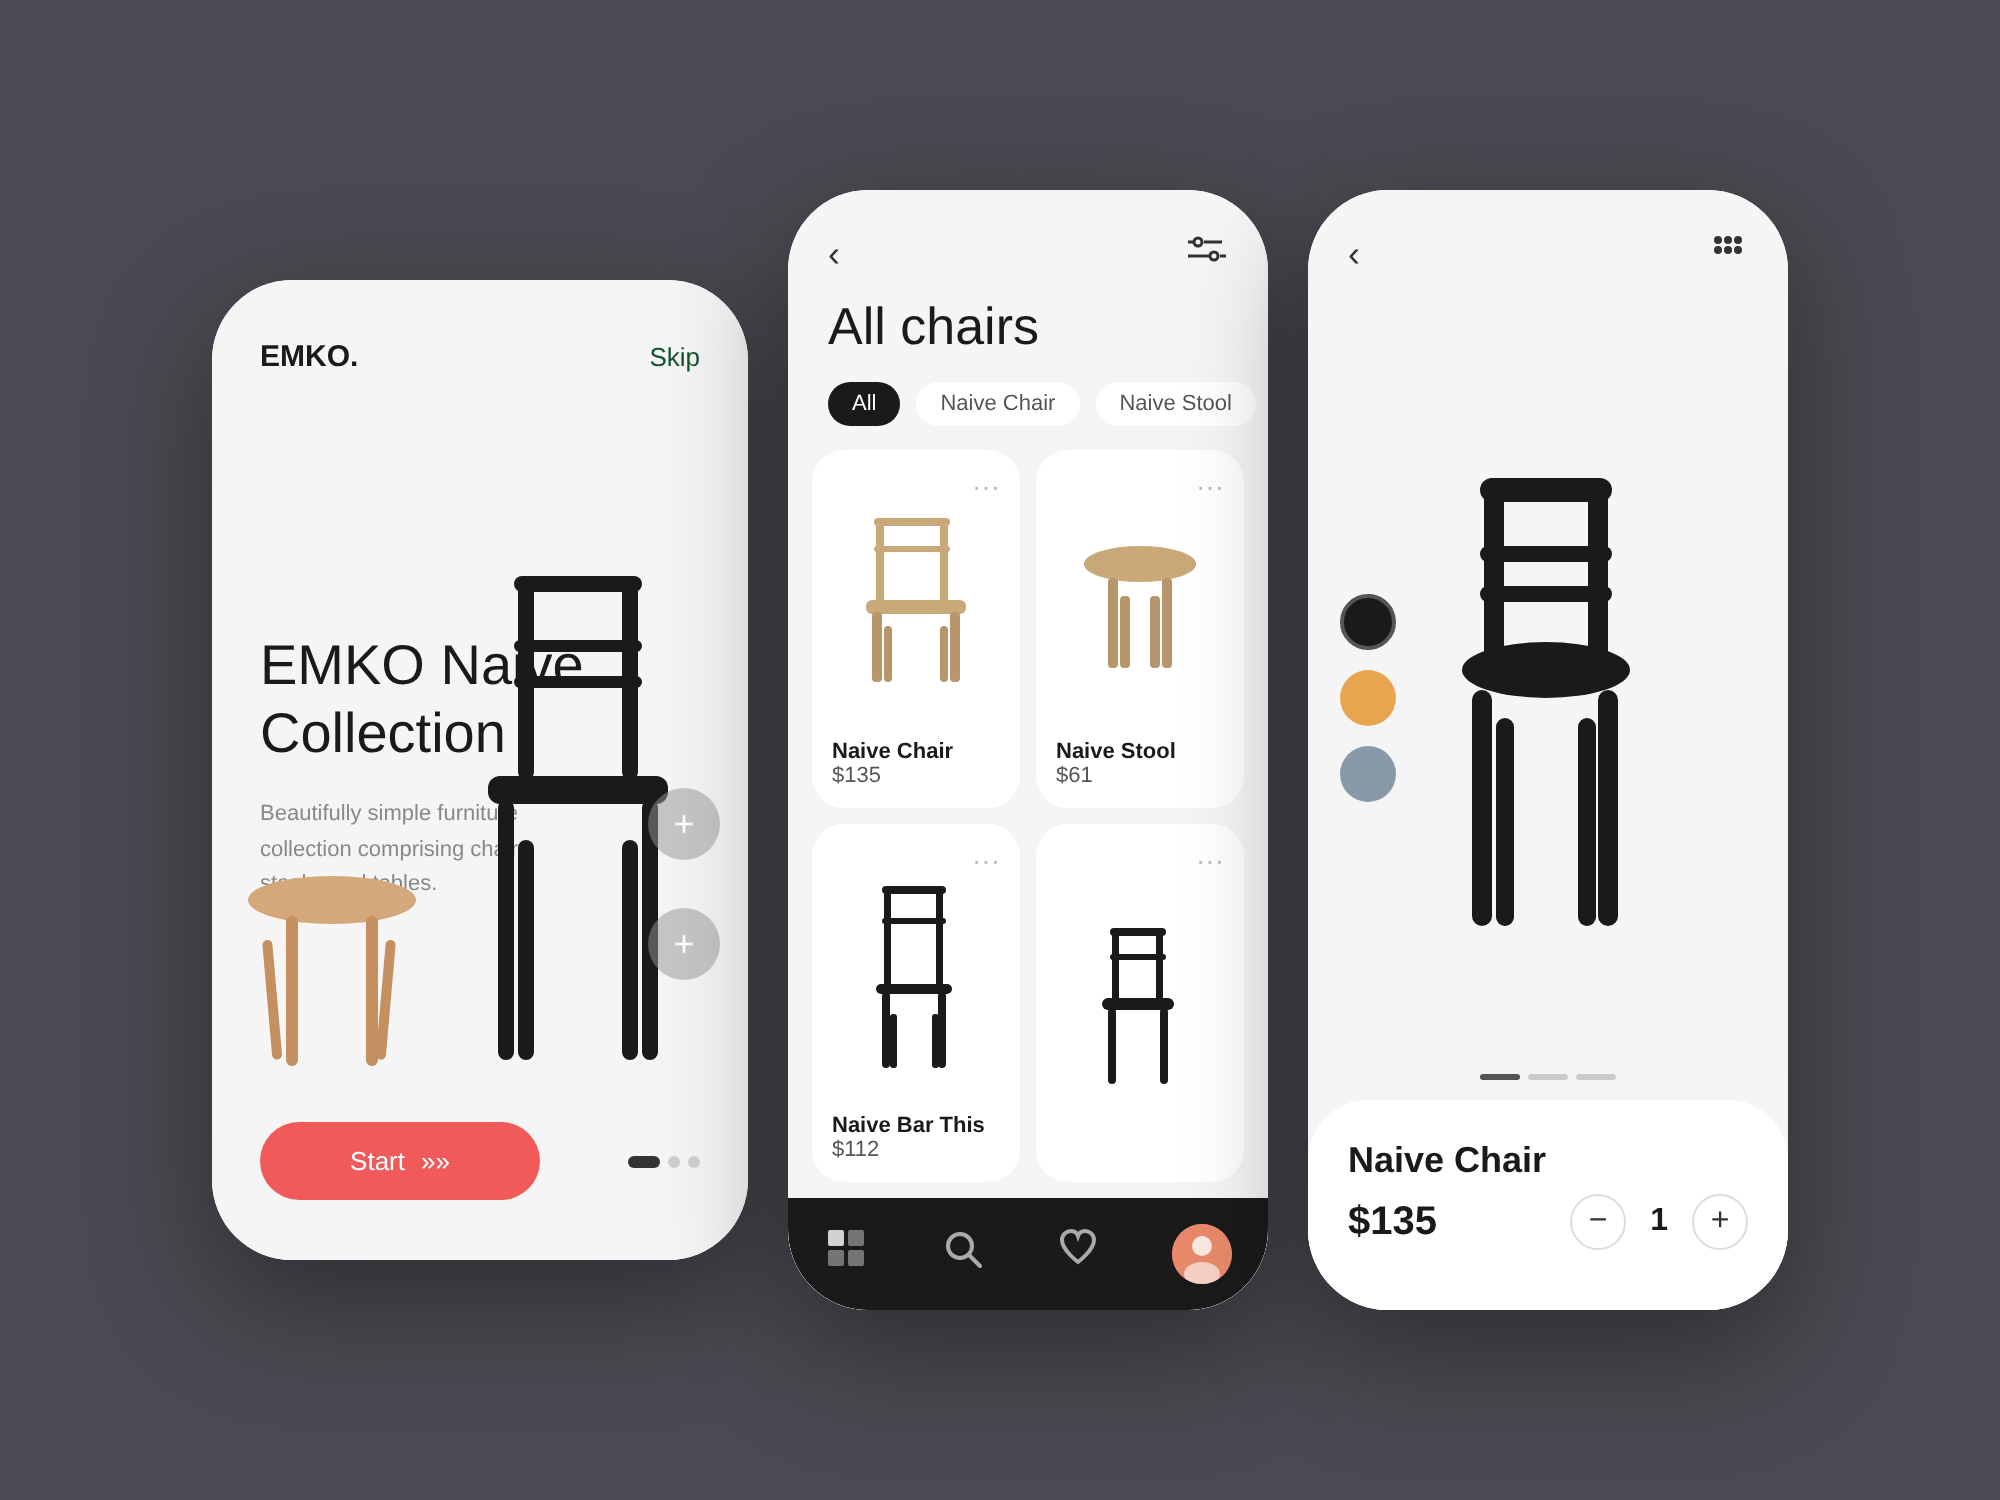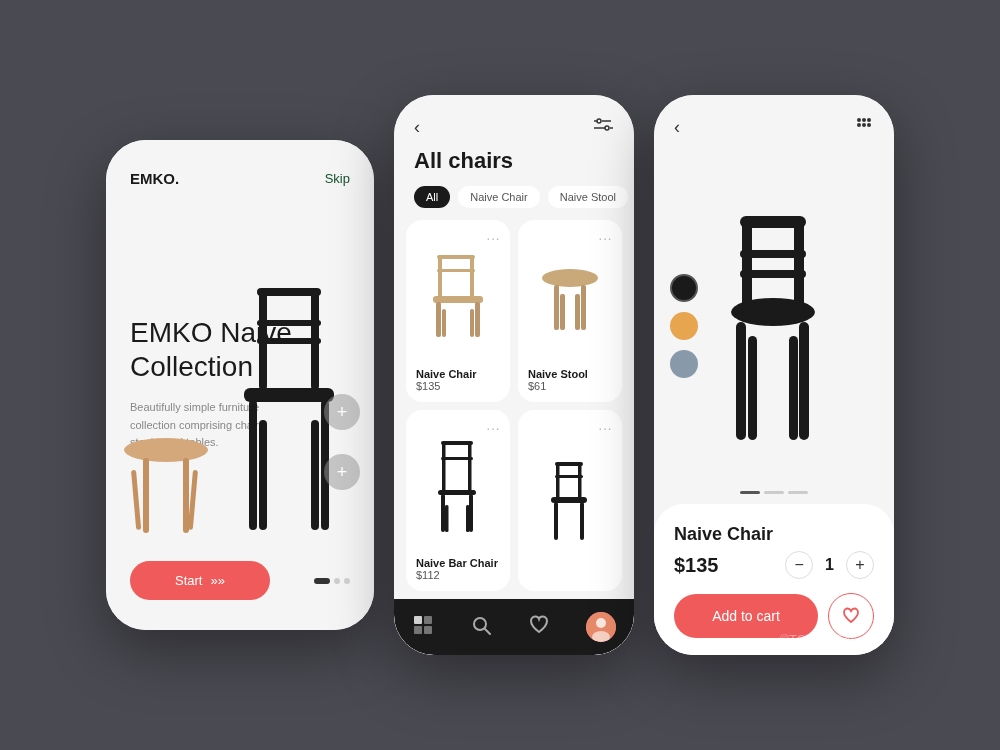--- a/index.html
+++ b/index.html
@@ -174,22 +174,22 @@
       font-size: 18px;
       color: #333;
       cursor: pointer;
     }
     .filter-icon {
       font-size: 18px;
       color: #333;
       cursor: pointer;
     }
     .page-title {
-      font-size: 22px;
-      font-weight: 700;
+      font-size: 26px;
+      font-weight: 400;
       color: #1a1a1a;
       padding: 0 20px 12px;
     }
     .categories {
       display: flex;
       gap: 8px;
       padding: 0 20px 12px;
       overflow-x: auto;
     }
     .cat-chip {
@@ -561,21 +561,21 @@
               <rect x="40" y="8" width="3.5" height="50" rx="1.5" fill="#1a1a1a"></rect>
               <rect x="13" y="6" width="32" height="4" rx="2" fill="#1a1a1a"></rect>
               <rect x="13" y="22" width="32" height="3" rx="1.5" fill="#1a1a1a"></rect>
               <rect x="10" y="55" width="38" height="5" rx="2.5" fill="#1a1a1a"></rect>
               <rect x="13" y="59" width="4" height="38" rx="2" fill="#1a1a1a"></rect>
               <rect x="41" y="59" width="4" height="38" rx="2" fill="#1a1a1a"></rect>
               <rect x="17" y="70" width="3.5" height="27" rx="1.5" fill="#1a1a1a"></rect>
               <rect x="38" y="70" width="3.5" height="27" rx="1.5" fill="#1a1a1a"></rect>
             </svg>
           </div>
-          <div class="product-name">Naive Bar Chair</div>
+          <div class="product-name">Naive Bar This</div>
           <div class="product-price">$112</div>
         </div>
 
         <div class="product-card">
           <span class="card-dots">···</span>
           <div class="product-img-area">
             <svg width="60" height="90" viewBox="0 0 60 90">
               <rect x="16" y="8" width="3.5" height="36" rx="1.5" fill="#1a1a1a"></rect>
               <rect x="38" y="8" width="3.5" height="36" rx="1.5" fill="#1a1a1a"></rect>
               <rect x="15" y="7" width="28" height="4" rx="2" fill="#1a1a1a"></rect>
@@ -671,26 +671,18 @@
 
         <div class="price-qty-row">
           <span class="detail-price">$135</span>
           <div class="qty-control">
             <button class="qty-btn">−</button>
             <span class="qty-num">1</span>
             <button class="qty-btn">+</button>
           </div>
         </div>
 
-        <div class="add-cart-row">
-          <button class="add-cart-btn">Add to cart</button>
-          <button class="wishlist-btn">
-            <svg width="18" height="18" viewBox="0 0 18 18">
-                <path d="M9 15 C9 15 2 9.5 2 5.5 C2 3 3.8 1.5 5.5 1.5 C7 1.5 8.2 2.4 9 4 C9.8 2.4 11 1.5 12.5 1.5 C14.2 1.5 16 3 16 5.5 C16 9.5 9 15 9 15Z" fill="none" stroke="#f05a5a" stroke-width="1.8"></path>
-              </svg>
-          </button>
-        </div>
       </div>
     </div>
   </div>
 
   <div class="watermark">©TOOOPEN.com</div>
 </div>
 
 </body></html>

